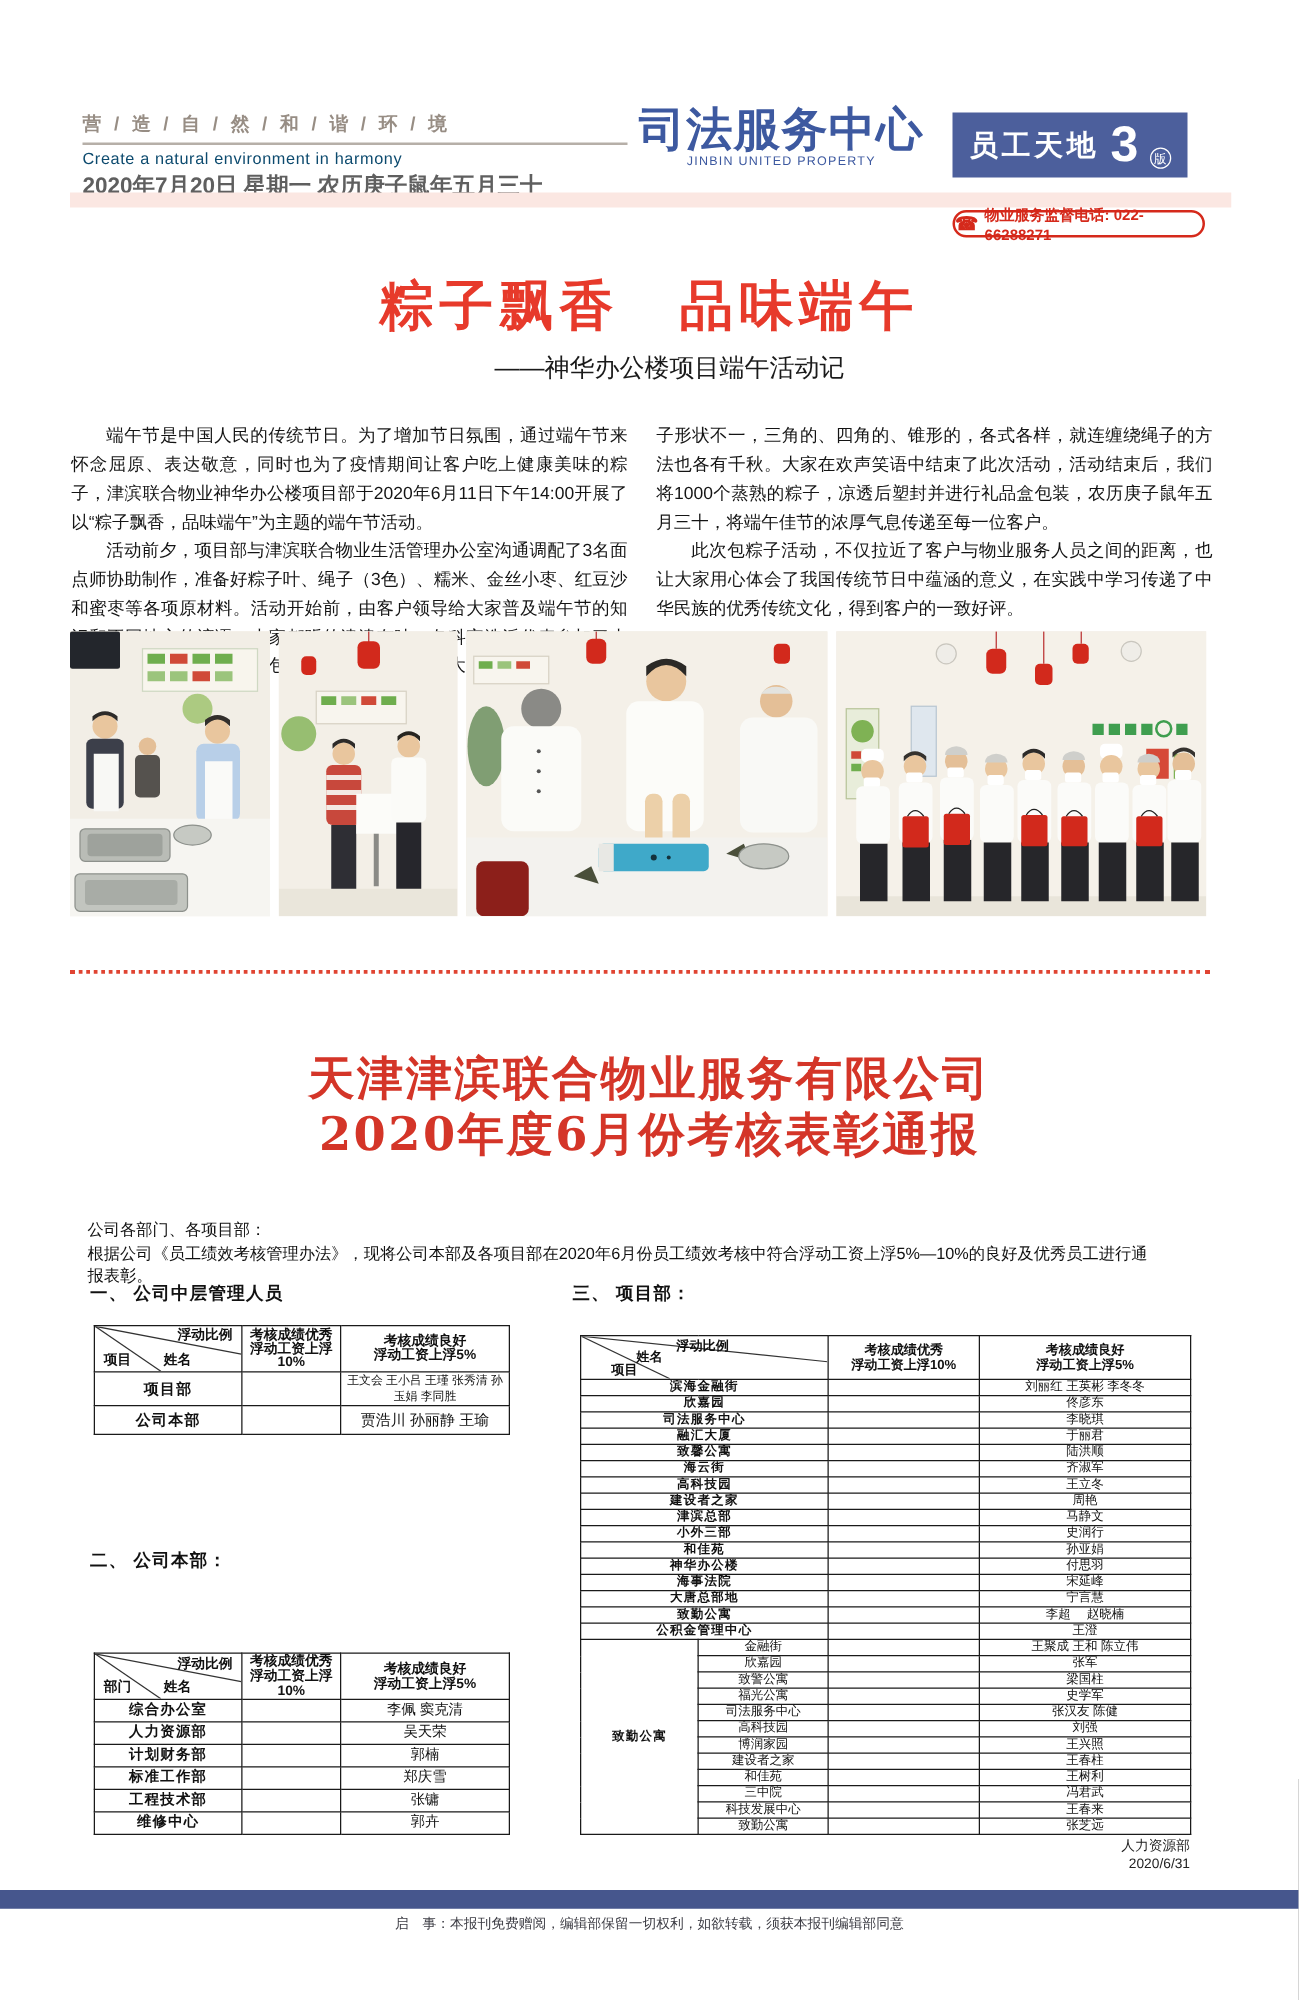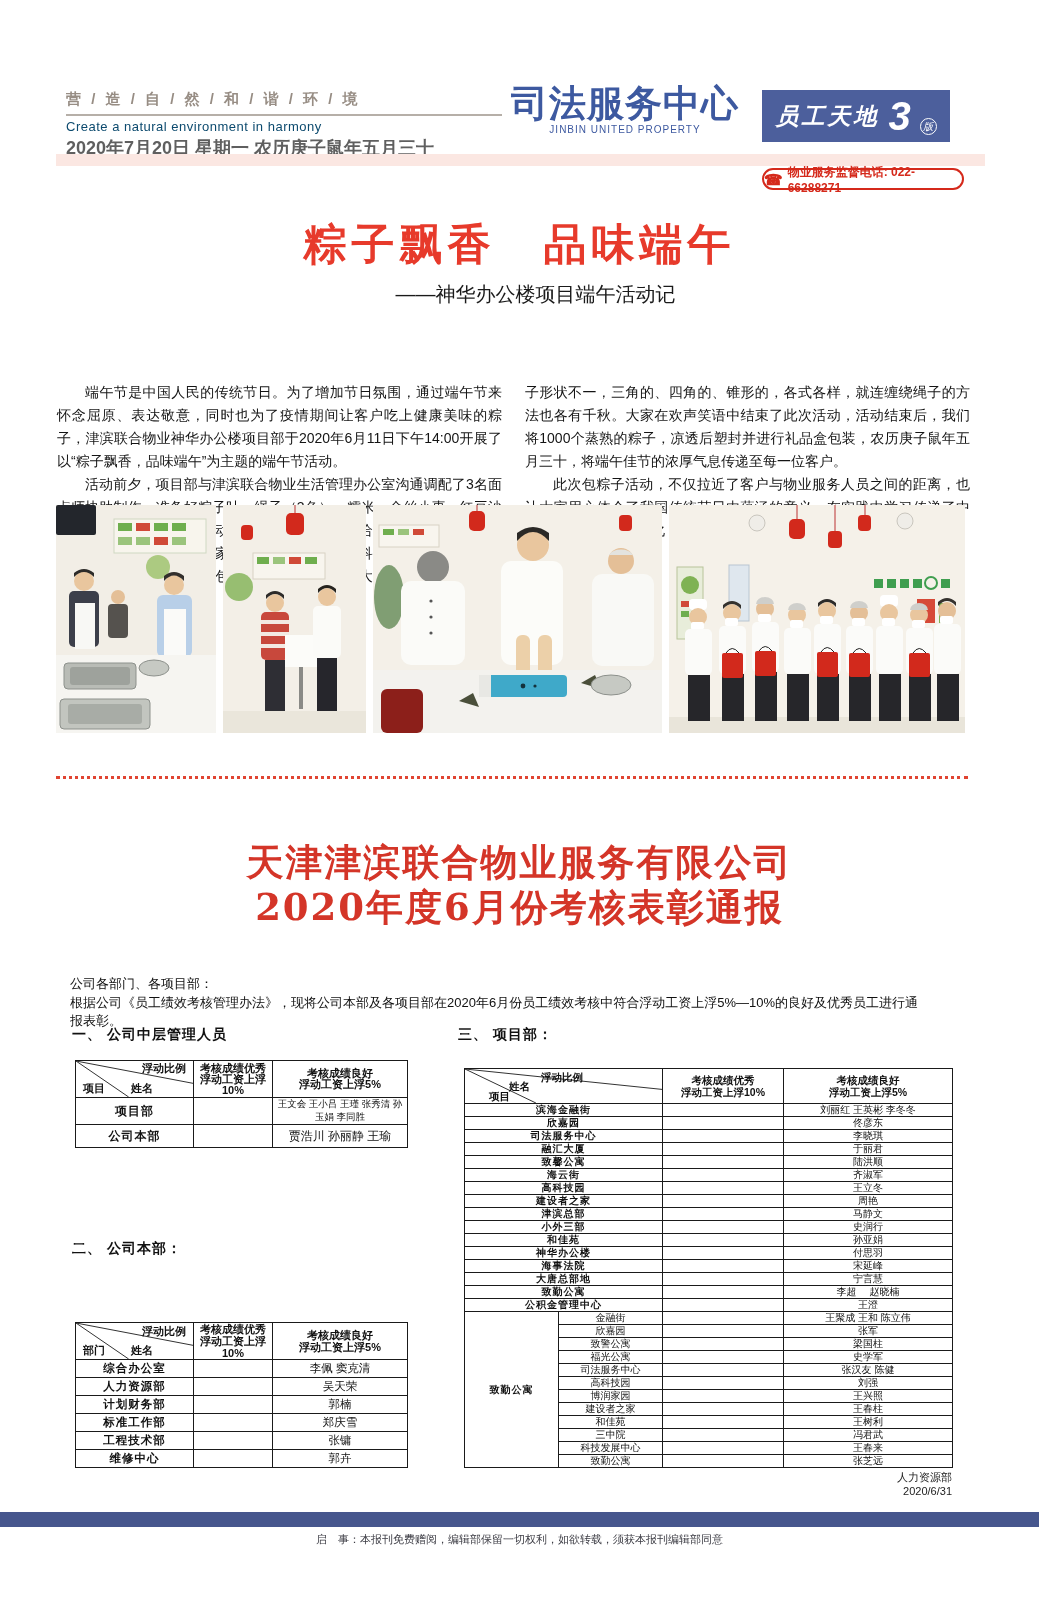--- a/index.html
+++ b/index.html
@@ -9,38 +9,38 @@
   
   .m-left{position:absolute;left:66px;top:90px;width:436px;}
   .slogan-cn{font-size:15px;font-weight:bold;color:#978d84;letter-spacing:3px;
              padding-bottom:5px;border-bottom:2px solid #b6afa8;}
   .slogan-en{font-size:13px;color:#0c4a6e;margin-top:3px;letter-spacing:.5px;}
   .date-line{font-size:18px;font-weight:bold;color:#5f5f5f;margin-top:2px;}
   .logo{position:absolute;left:492px;top:84px;width:266px;text-align:center;color:#3d59a0;}
   .logo-cn{font-size:37px;font-weight:900;letter-spacing:1px;line-height:40px;}
   .logo-en{font-size:10px;font-weight:normal;letter-spacing:1px;}
   .section-box{position:absolute;left:762px;top:90px;width:188px;height:52px;background:#4c5f9c;
-               color:#fff;display:flex;align-items:center;justify-content:center;gap:9px;font-style:italic;}
+               color:#fff;display:flex;align-items:center;justify-content:center;gap:9px;}
   .section-name{font-size:23px;font-weight:bold;letter-spacing:3px;}
   .page-num{font-size:40px;font-weight:bold;line-height:1;}
   .page-word{font-size:10px;border:1px solid #fff;border-radius:50%;width:15px;height:15px;
              display:flex;align-items:center;justify-content:center;align-self:flex-end;margin-bottom:7px;}
   .pink-strip{position:absolute;left:56px;top:154px;width:929px;height:12px;background:#fbe7e2;}
   .hotline-badge{position:absolute;left:762px;top:168px;width:202px;height:22px;box-sizing:border-box;
                  border:2px solid #d5291b;border-radius:12px;background:#fff;display:flex;
                  align-items:center;justify-content:center;gap:5px;color:#d5291b;
                  font-size:12px;font-weight:bold;}
   .phone-icon{font-size:15px;line-height:1;}
 
   
   .a1-title{position:absolute;left:0;top:216px;width:100%;text-align:center;
             font-size:43px;font-weight:900;color:#e73a2b;letter-spacing:5px;}
   .a1-sub{position:absolute;left:0;top:281px;width:100%;text-align:center;font-size:20px;color:#1a1a1a;padding-left:16px;}
   .a1-body{position:absolute;left:57px;top:337px;width:913px;display:flex;gap:23px;}
-  .a1-col{width:445px;font-size:14px;line-height:23px;text-align:justify;color:#141414;margin-top:44px;}
+  .a1-col{width:445px;font-size:14px;line-height:23px;text-align:justify;color:#141414;}
   .a1-col p{margin:0;}
   .indent{text-indent:2em;}
 
   
   .photos{position:absolute;left:56px;top:505px;width:912px;height:228px;display:flex;gap:7px;}
   .photo{height:228px;overflow:hidden;background:#f2eee6;}
   .photo svg{display:block;width:100%;height:100%;}
   .pw1{width:160px;}.pw2{width:143px;}.pw3{width:289px;}.pw4{width:296px;}
 
   .dotline{position:absolute;left:56px;top:776px;width:912px;border-top:3px dotted #e04432;}

